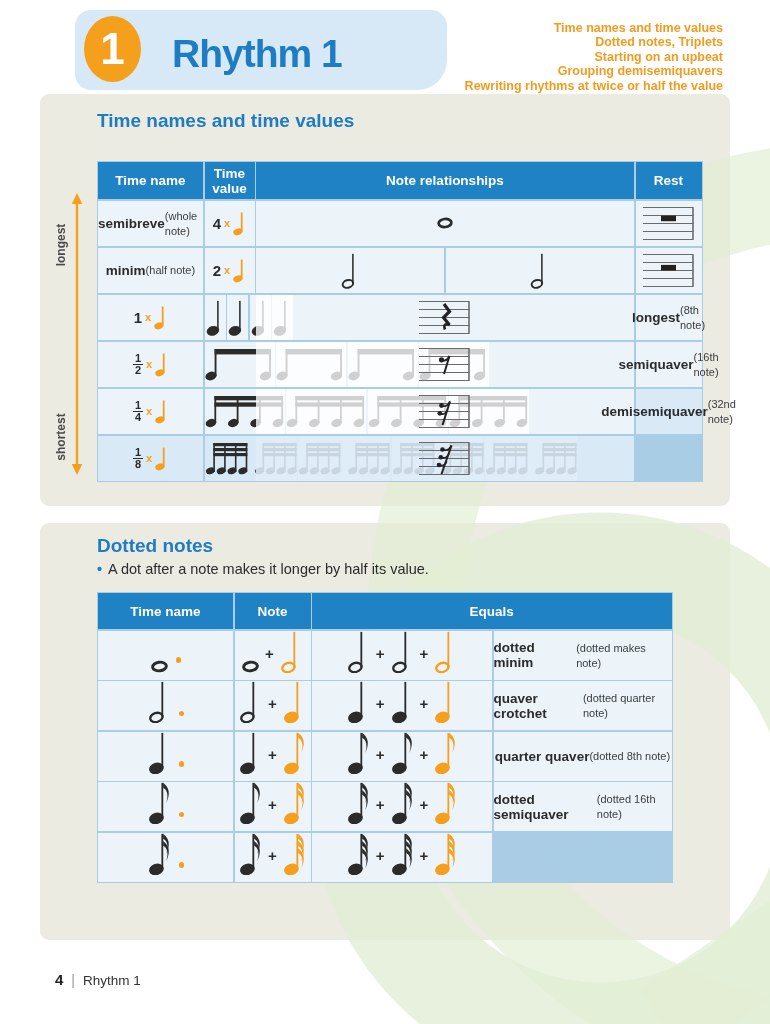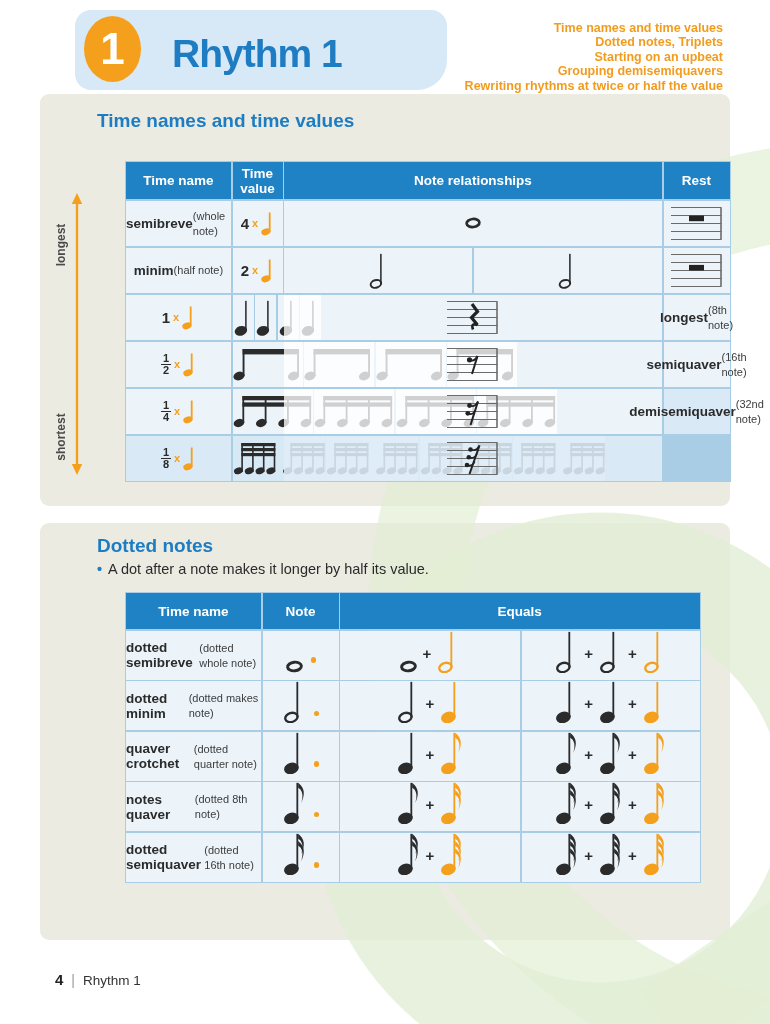--- a/index.html
+++ b/index.html
@@ -21,21 +21,21 @@
     color:#1e7cc2;letter-spacing:-1px;}
   .topics{position:absolute;right:47px;top:21px;width:420px;text-align:right;
     color:#f29c1f;font-size:12.5px;line-height:14.4px;font-weight:bold;}
 
   .sectitle{position:absolute;font-size:19px;font-weight:bold;color:#1e7cc2;}
   .bullet-line{position:absolute;font-size:14.5px;color:#2b2b2b;}
   .bullet-dot{color:#1e7cc2;font-weight:bold;margin-right:6px;}
 
   
   .grid{position:absolute;display:grid;gap:1.5px;background:rgba(167,203,230,0.95);
-    border:1px solid rgba(167,203,230,0.95);margin-left:28px;}
+    border:1px solid rgba(167,203,230,0.95);}
   #t1{left:97px;top:161px;width:604px;
     grid-template-columns:105px 50px 378px 66px;
     grid-template-rows:37px repeat(6,45.5px);}
   #t2{left:97px;top:592px;width:574px;
     grid-template-columns:135px 76px 180px 178px;
     grid-template-rows:36px repeat(5,49px);}
   .hcell{background:#1f82c5;color:#fff;font-weight:bold;font-size:13.5px;
     display:flex;align-items:center;justify-content:center;text-align:center;line-height:15px;padding:0 2px;}
   .cell{background:rgba(255,255,255,0.78);display:flex;align-items:center;justify-content:center;}
   .lastrow{background:rgba(223,237,248,0.88);}
@@ -517,24 +517,20 @@
 
   <div class="sectitle" style="left:97px;top:535px;">Dotted notes</div>
   <div class="bullet-line" style="left:97px;top:561px;">
     <span class="bullet-dot">•</span><span>A dot after a note makes it longer by half its value.</span>
   </div>
 
   <div class="grid" id="t2">
     <div class="hcell">Time name</div>
     <div class="hcell">Note</div>
     <div class="hcell" style="grid-column:3/5;">Equals</div>
-  <div class="cell namecell">
-        <div class="nm">dotted semibreve</div>
-        <div class="alt">(dotted whole note)</div>
-      </div>
       <div class="cell eqcell">
         <svg width="19" height="13" viewBox="0 0 22 15">
           <ellipse cx="11" cy="7.5" rx="8" ry="5" fill="none" stroke="#2b2b2b" stroke-width="3.4" transform="rotate(-6 11 7.5)"></ellipse>
         </svg>
         <span class="dot lowdot"></span>
       </div>
       <div class="cell eqcell">
         <svg width="19" height="13" viewBox="0 0 22 15">
           <ellipse cx="11" cy="7.5" rx="8" ry="5" fill="none" stroke="#2b2b2b" stroke-width="3.4" transform="rotate(-6 11 7.5)"></ellipse>
         </svg>
@@ -634,21 +630,21 @@
           <ellipse cx="9.8" cy="40.2" rx="6.6" ry="4.7" fill="#2b2b2b" stroke="#2b2b2b" stroke-width="2.4" transform="rotate(-18 9.8 40.2)"></ellipse>
         </svg>
         <span class="plus">+</span>
         <svg width="25" height="44" viewBox="0 0 26 46">
           <rect x="15" y="3" width="1.9" height="37.4" fill="#f5a01d"></rect>
           <path d="M16.8 3 C 23.5 8, 24.5 15, 20 24 C 22.8 16, 21 10, 16.8 8 Z" fill="#f5a01d"></path>
           <ellipse cx="9.8" cy="40.2" rx="6.6" ry="4.7" fill="#f5a01d" stroke="#f5a01d" stroke-width="2.4" transform="rotate(-18 9.8 40.2)"></ellipse>
         </svg>
       </div>
       <div class="cell namecell">
-        <div class="nm">notes quaver</div>
+        <div class="nm">quarter quaver</div>
         <div class="alt">(dotted 8th note)</div>
       </div>
       <div class="cell eqcell">
         <svg width="25" height="44" viewBox="0 0 26 46">
           <rect x="15" y="3" width="1.9" height="37.4" fill="#2b2b2b"></rect>
           <path d="M16.8 3 C 23.5 8, 24.5 15, 20 24 C 22.8 16, 21 10, 16.8 8 Z" fill="#2b2b2b"></path>
           <ellipse cx="9.8" cy="40.2" rx="6.6" ry="4.7" fill="#2b2b2b" stroke="#2b2b2b" stroke-width="2.4" transform="rotate(-18 9.8 40.2)"></ellipse>
         </svg>
         <span class="dot"></span>
       </div>

